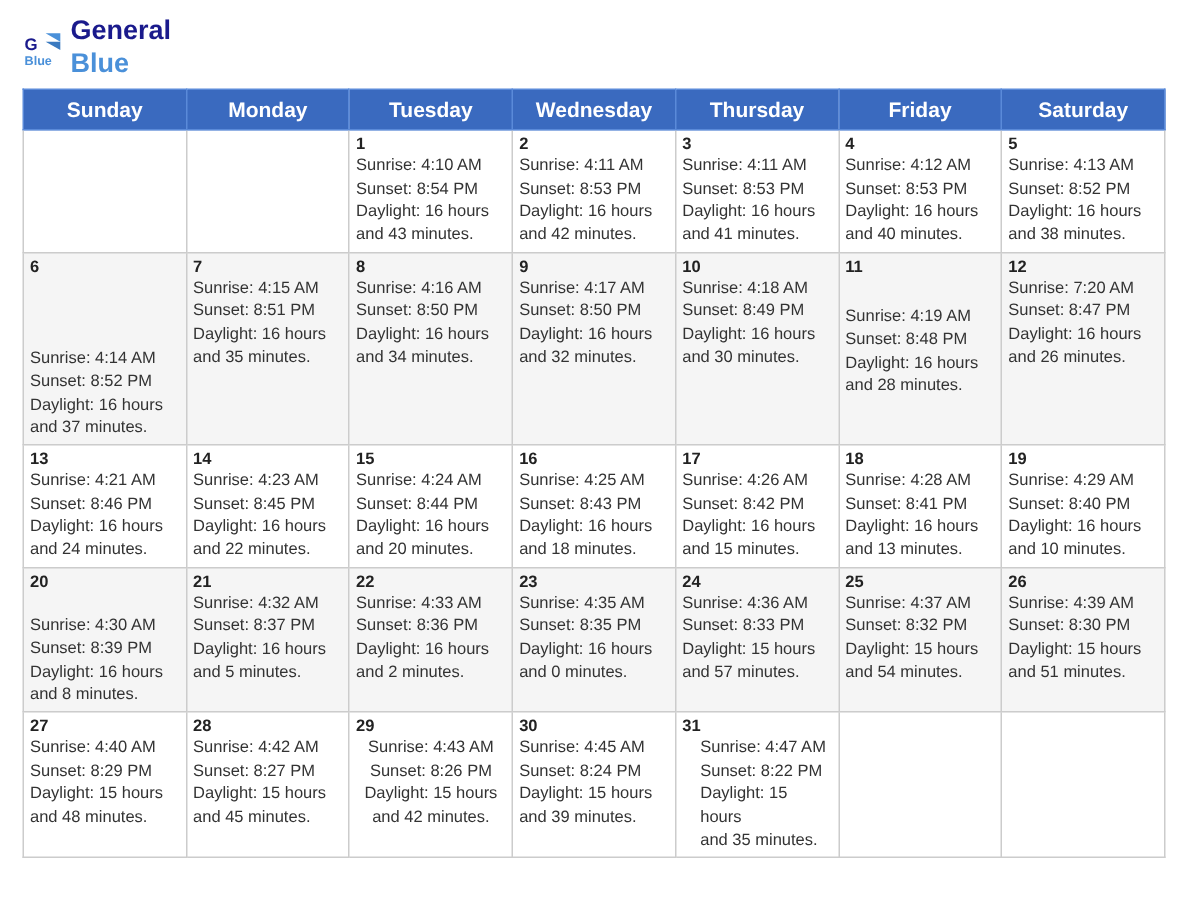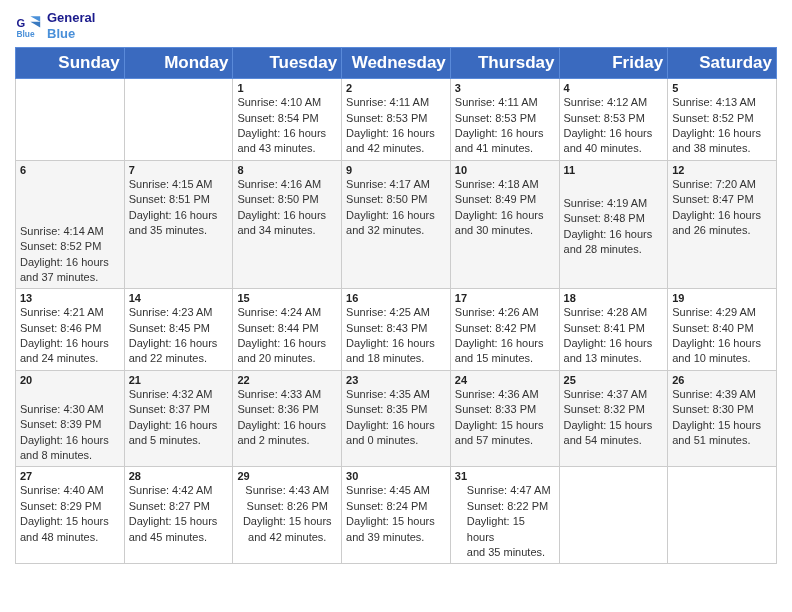--- a/index.html
+++ b/index.html
@@ -20,21 +20,21 @@
       justify-content: space-between;
       align-items: flex-start;
       margin-bottom: 6px;
     }
     .logo {
       display: flex;
       align-items: center;
       gap: 4px;
     }
     .logo-text {
-      font-size: 13px;
+      font-size: 18px;
       font-weight: bold;
       color: #1a1a8c;
       line-height: 1.2;
     }
     .logo-text span {
       color: #4a90d9;
     }
     .logo-icon {
       width: 28px;
       height: 28px;
@@ -54,22 +54,22 @@
     }
     .calendar {
       width: 100%;
       border-collapse: collapse;
       font-size: 9.5px;
     }
     .calendar thead tr th {
       background-color: #3a6abf;
       color: #fff;
       padding: 5px 4px;
-      text-align: right;
-      font-size: 17px;
+      text-align: center;
+      font-size: 14px;
       font-weight: bold;
       border: 1px solid #5a8ad9;
     }
     .calendar tbody tr td {
       border: 1px solid #ccc;
       vertical-align: top;
       padding: 3px 4px;
       width: 107px;
       height: 80px;
       color: #222;

